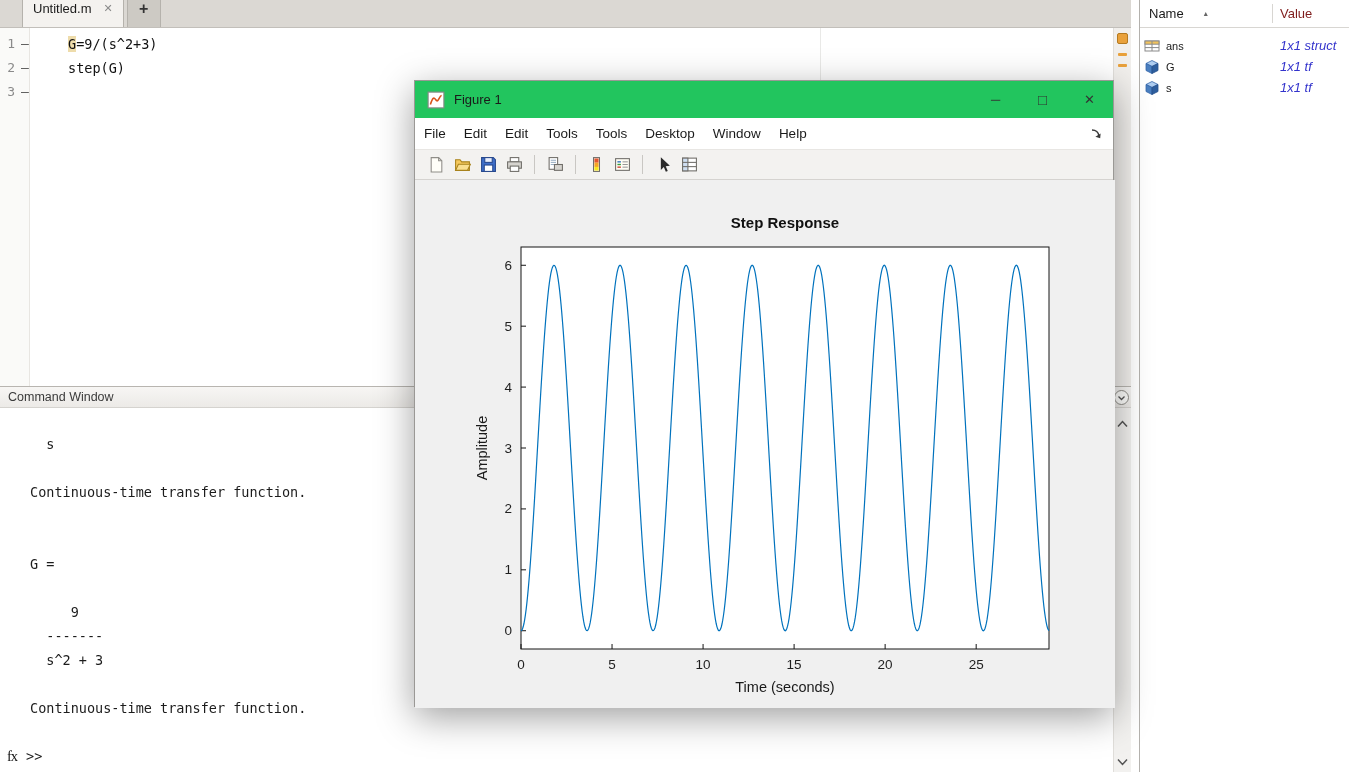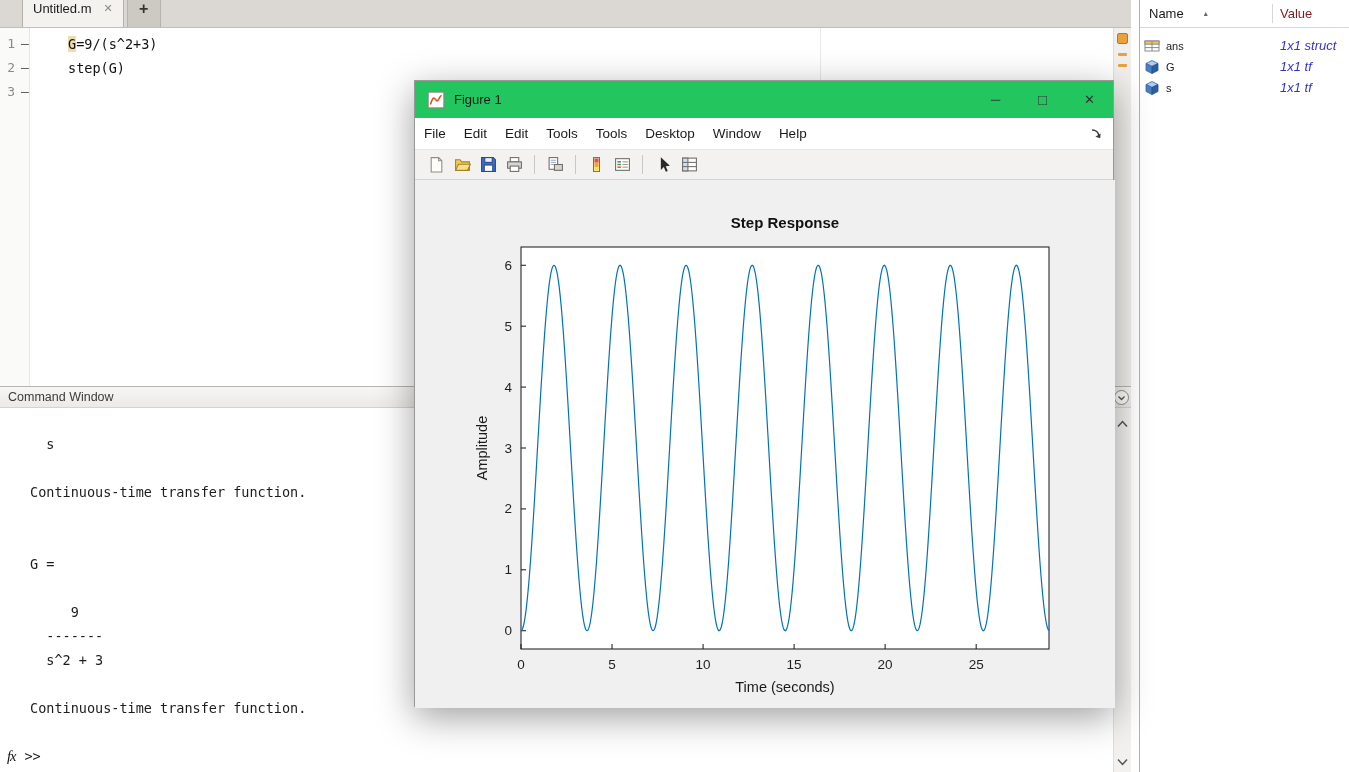--- a/index.html
+++ b/index.html
@@ -39,21 +39,21 @@
   
   #cw-header{position:absolute;left:0;top:386px;width:1131px;height:22px;
     background:linear-gradient(#f7f6f4,#eceae7);border-top:1px solid #b8b5b0;
     border-bottom:1px solid #d5d3cf;font-size:12.5px;color:#3a3a3a;line-height:20px;padding-left:8px;}
   #cw-actions{position:absolute;left:1113px;top:2px;width:17px;height:17px;}
   #cw-body{position:absolute;left:0;top:408px;width:1113px;height:364px;background:#fff;padding-top:24px;}
   .cw-line{height:24px;line-height:24px;padding-left:30px;white-space:pre;
     font-family:"DejaVu Sans Mono","Liberation Mono",monospace;font-size:13.5px;color:#1c1c1c;}
   #cw-prompt-row{height:24px;display:flex;align-items:center;}
   #fx{margin-left:7px;font-family:"Liberation Serif","DejaVu Serif",serif;
-    font-style:italic;font-size:14.5px;color:#111;letter-spacing:-1px;}
+    font-size:14.5px;color:#111;letter-spacing:-1px;}
   #prompt{margin-left:9px;font-family:"DejaVu Sans Mono","Liberation Mono",monospace;
     font-size:13.5px;color:#1c1c1c;}
   #cw-scrollbar{position:absolute;left:1113px;top:408px;width:18px;height:364px;
     background:#f2f1ef;border-left:1px solid #e0deda;}
   .sb-arrow{position:absolute;left:2px;width:13px;height:12px;}
   .sb-up{top:8px;} .sb-down{bottom:6px;}
 
   
   #workspace{position:absolute;left:1139px;top:0;width:210px;height:772px;background:#fff;
     border-left:1px solid #b3b1ad;}

